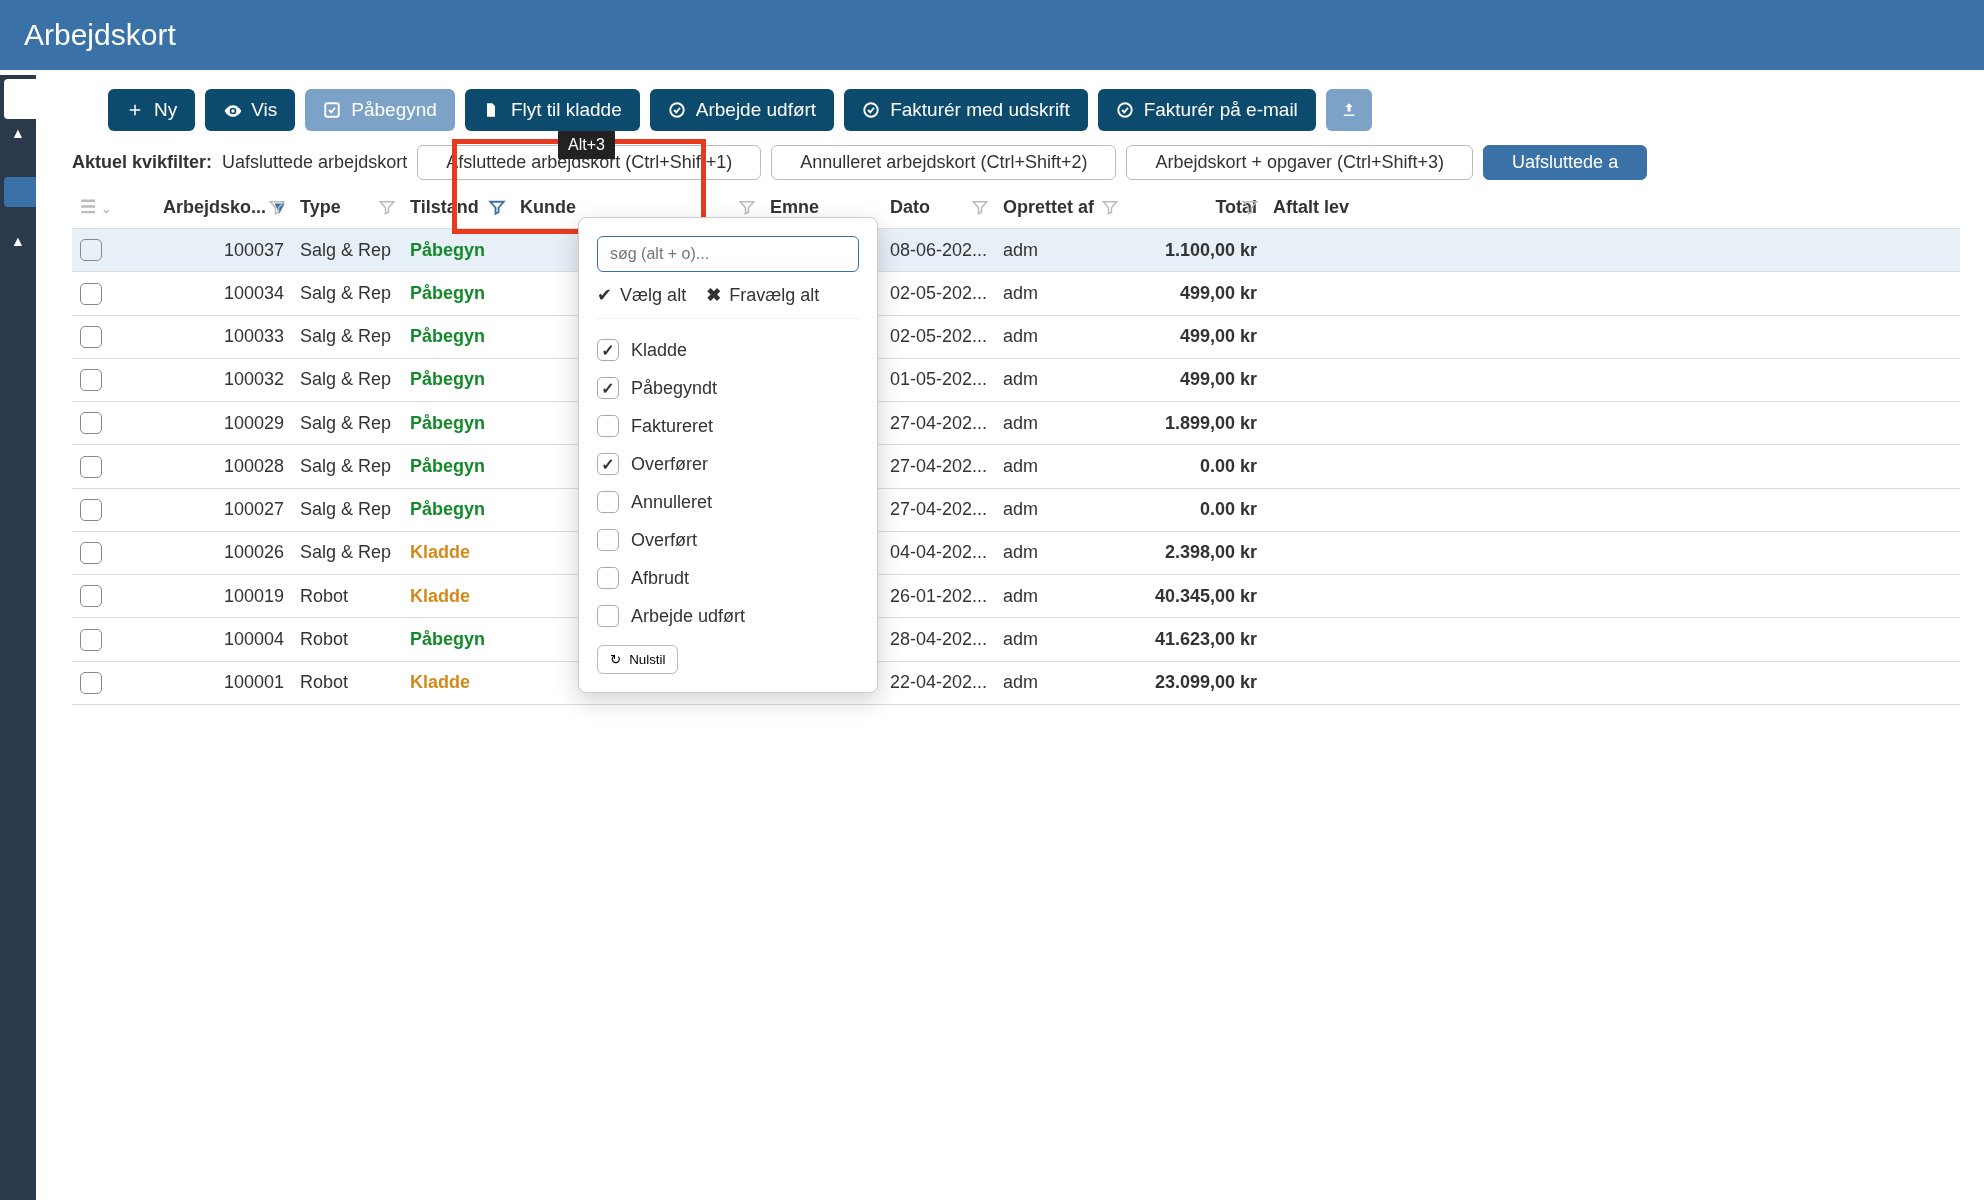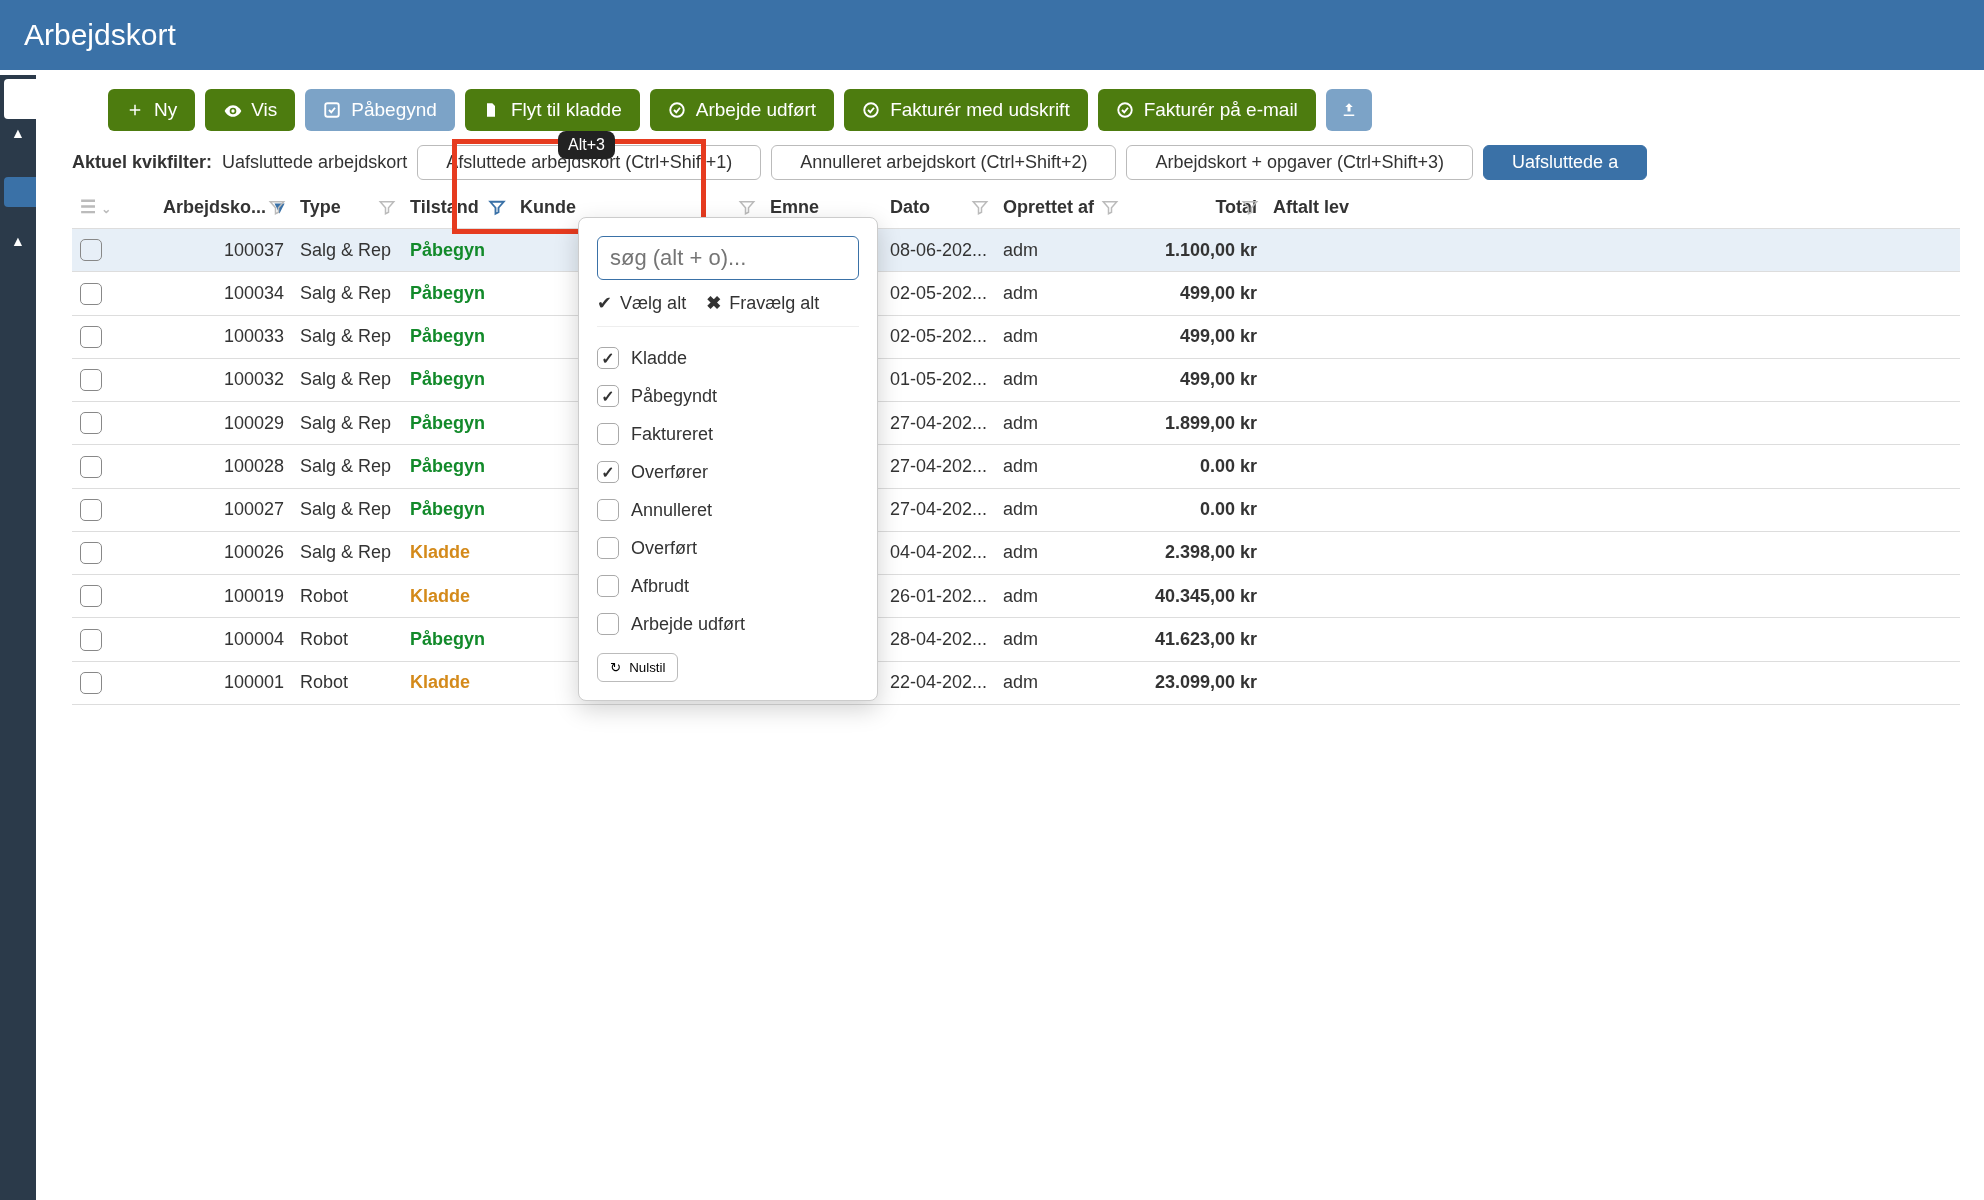--- a/index.html
+++ b/index.html
@@ -47,21 +47,21 @@
       padding: 14px 24px;
     }
     .toolbar {
       display: flex;
       gap: 10px;
       flex-wrap: wrap;
       margin-bottom: 14px;
       margin-left: 36px;
     }
     .btn {
-      background: #4d7c0f;
+      background: #0c4a6e;
       color: #fff;
       border: none;
       border-radius: 6px;
       padding: 10px 18px;
       font-size: 19px;
       display: inline-flex;
       align-items: center;
       gap: 10px;
       cursor: pointer;
     }
@@ -124,39 +124,39 @@
     .highlight-box {
       position: absolute;
       border: 5px solid #e63b1f;
       pointer-events: none;
     }
     .tooltip-key {
       position: absolute;
       background: #222;
       color: #fff;
       padding: 5px 10px;
-      border-radius: 8px;
+      border-radius: 1px;
       font-size: 16px;
       font-weight: 500;
     }
     .filter-popover {
       position: absolute;
       background: #fff;
       border: 1px solid #ccc;
       border-radius: 8px;
       box-shadow: 0 8px 24px rgba(0,0,0,0.18);
       padding: 18px;
       width: 300px;
     }
     .filter-popover input.search {
       width: 100%;
       border: 1.5px solid #3a71a7;
       border-radius: 6px;
       padding: 8px 12px;
-      font-size: 22px;
+      font-size: 16px;
       color: #888;
       margin-bottom: 12px;
       outline: none;
     }
     .selectline {
       display: flex;
       gap: 20px;
       align-items: center;
       padding-bottom: 12px;
       border-bottom: 1px solid #eee;

